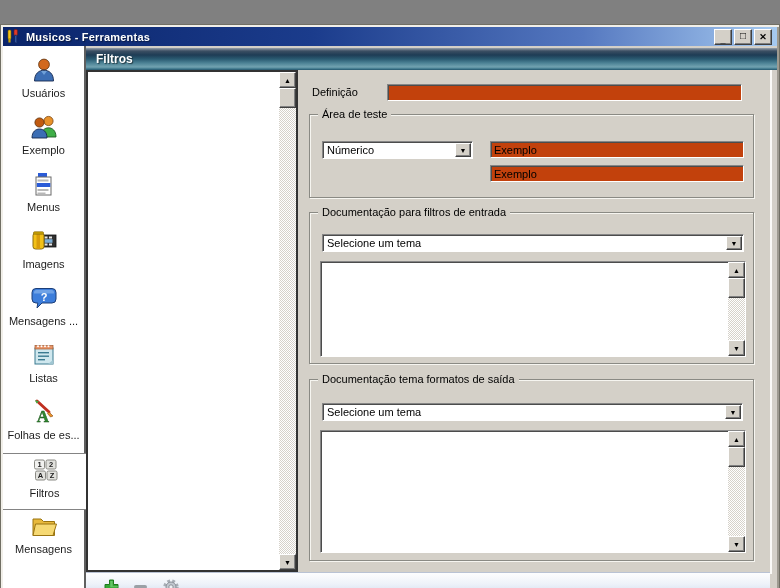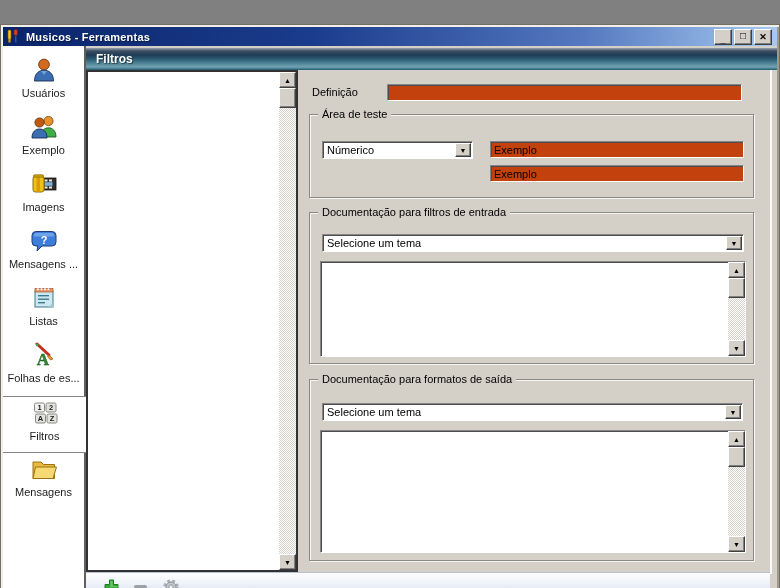--- a/index.html
+++ b/index.html
@@ -123,20 +123,33 @@
         <svg width="28" height="28" viewBox="0 0 28 28">
           <circle cx="18.5" cy="8" r="4.6" fill="#e8922a" stroke="#7a4410" stroke-width="0.8"></circle>
           <path d="M11 24 C11 17.5 14.8 14.8 18.5 14.8 C22.2 14.8 26 17.5 26 24 Z" fill="#3fae47" stroke="#1d5a22" stroke-width="0.9"></path>
           <circle cx="9.5" cy="9.5" r="4.6" fill="#c05a10" stroke="#5a2d08" stroke-width="0.8"></circle>
           <path d="M2 25 C2 18.5 5.8 16 9.5 16 C13.2 16 17 18.5 17 25 Z" fill="#3c6eb4" stroke="#17294f" stroke-width="0.9"></path>
         </svg>
       </span>
       <span class="lbl">Exemplo</span>
     </div>
 
+    <div class="sidebar-item">
+      <span class="icon">
+        <svg width="28" height="28" viewBox="0 0 28 28">
+          <rect x="8" y="3" width="9" height="5" fill="#2a5bd7"></rect>
+          <rect x="6" y="7" width="15" height="18" fill="#fff" stroke="#6a6a6a" stroke-width="1"></rect>
+          <rect x="7.5" y="9.5" width="11" height="2" fill="#b8b8b8"></rect>
+          <rect x="6.8" y="13" width="13.5" height="4" fill="#2a5bd7"></rect>
+          <rect x="7.5" y="19" width="11" height="2" fill="#b8b8b8"></rect>
+          <rect x="7.5" y="22.5" width="8" height="1.6" fill="#b8b8b8"></rect>
+        </svg>
+      </span>
+      <span class="lbl">Menus</span>
+    </div>
 
     <div class="sidebar-item">
       <span class="icon">
         <svg width="28" height="28" viewBox="0 0 28 28">
           <rect x="13" y="8" width="13" height="12" fill="#303030" stroke="#101010" stroke-width="0.8"></rect>
           <rect x="14.5" y="9.5" width="3" height="2" fill="#e8e8e8"></rect>
             <rect x="19" y="9.5" width="3" height="2" fill="#e8e8e8"></rect>
           <rect x="14.5" y="16.5" width="3" height="2" fill="#e8e8e8"></rect>
             <rect x="19" y="16.5" width="3" height="2" fill="#e8e8e8"></rect>
           <rect x="14.5" y="12.2" width="8" height="3.6" fill="#7db0d8"></rect>
@@ -276,21 +289,21 @@
               </div>
             <div class="sb-thumb"></div>
             <div class="sb-btn down">
                 <span>▼</span>
               </div>
           </div>
         </div>
       </div>
 
       <div class="groupbox" style="left:11px;top:309px;width:443px;height:180px;">
-        <span class="legend">Documentação para formatos de saída</span>
+        <span class="legend">Documentação tema formatos de saída</span>
         <div class="dropdown" style="left:12px;top:23px;width:421px;height:18px;">
           <span class="dd-value">Selecione um tema</span>
           <span class="dd-btn">
               <span>▼</span>
             </span>
         </div>
         <div class="docarea" style="left:10px;top:50px;width:426px;height:123px;">
           <span></span>
           <div class="sb">
             <div class="sb-btn up">

